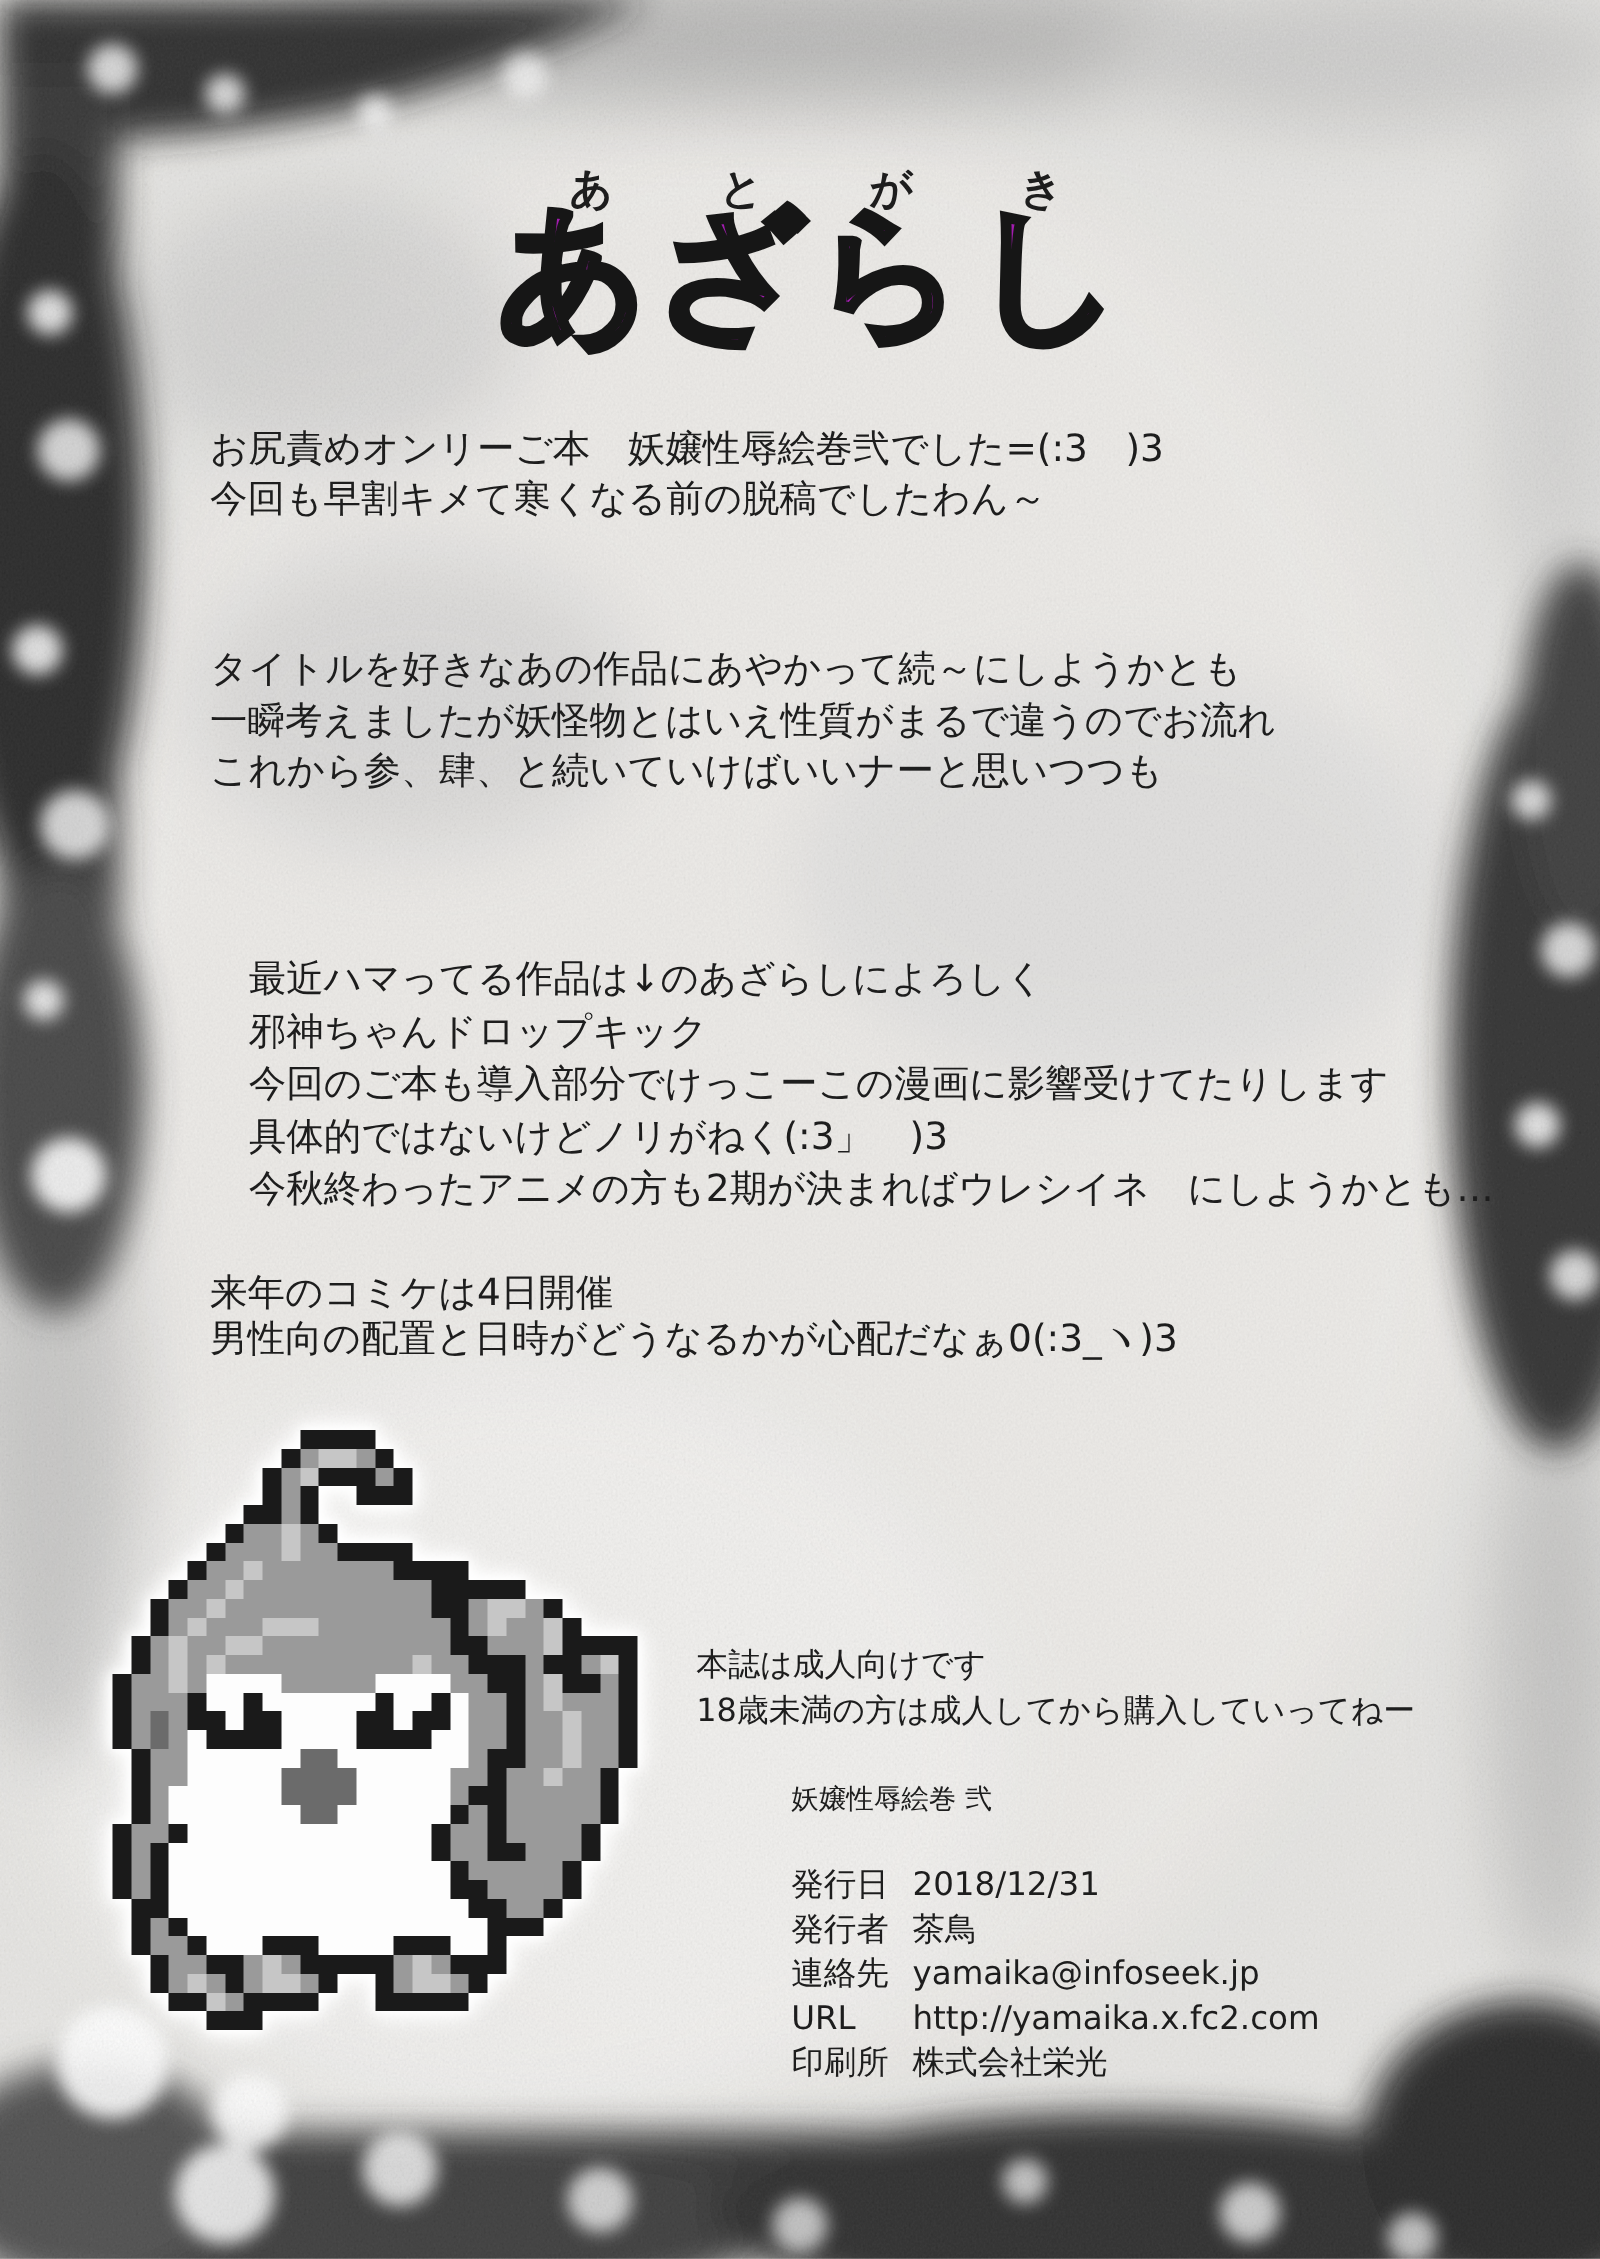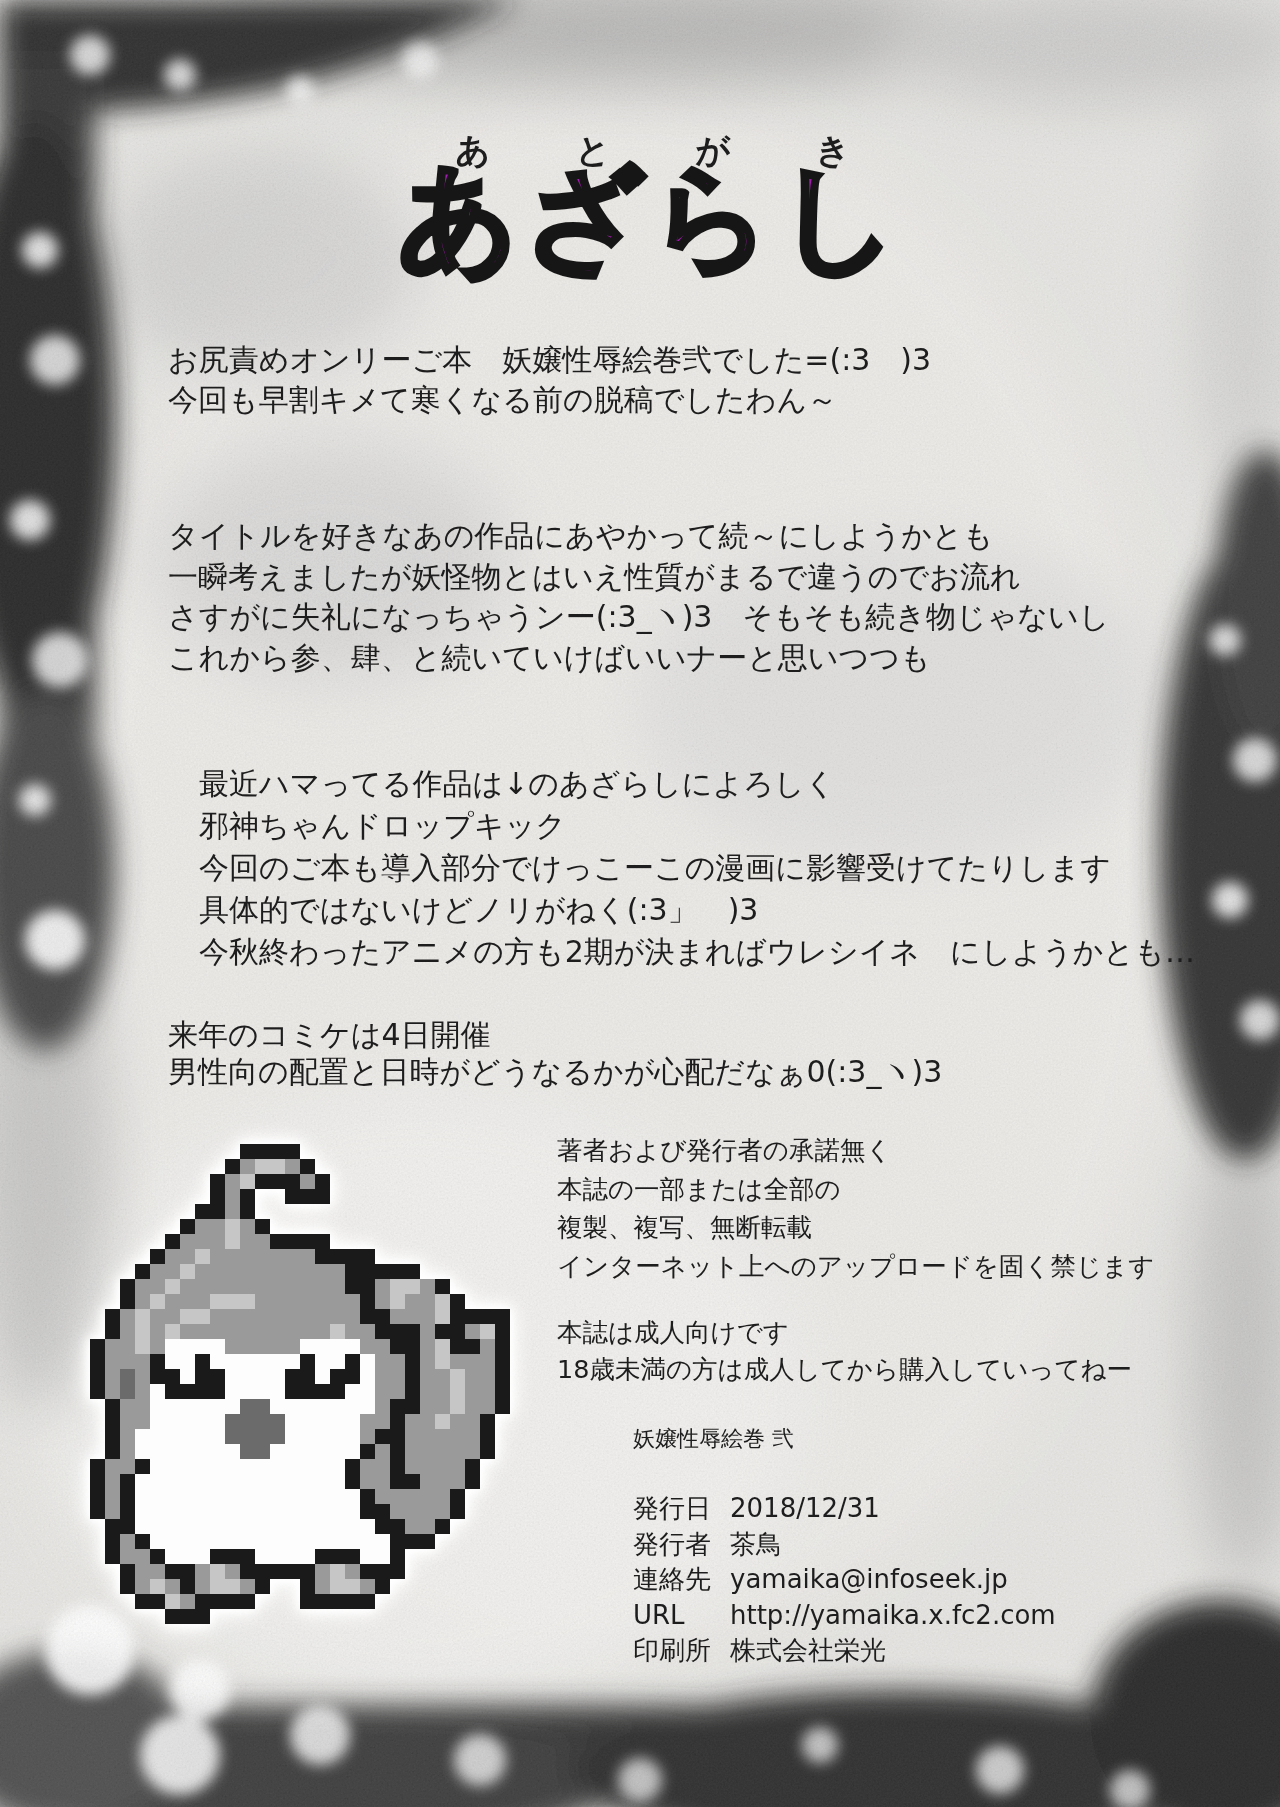--- a/index.html
+++ b/index.html
@@ -110,25 +110,24 @@
 
     <rect width="1280" height="1807" filter="url(#grain)" opacity="0.16" style="mix-blend-mode:multiply"></rect>
     <rect width="1280" height="1807" filter="url(#grain)" opacity="0.12" style="mix-blend-mode:screen"></rect>
   </svg>
 
   <div class="layer furigana"><span>あ</span><span>と</span><span>が</span><span>き</span></div>
 
   <div class="layer title">あざらし</div>
 
   <div class="layer para p1"><div class="tline">お尻責めオンリーご本　妖嬢性辱絵巻弐でした=(:3　)3</div><div class="tline">今回も早割キメて寒くなる前の脱稿でしたわん～</div></div>
-  <div class="layer para p2"><div class="tline">タイトルを好きなあの作品にあやかって続～にしようかとも</div><div class="tline">一瞬考えましたが妖怪物とはいえ性質がまるで違うのでお流れ</div><div class="tline">さすがに失礼になっちゃうンー(:3_ヽ)3　そもそも続き物じゃないし</div><div class="tline">これから参、肆、と続いていけばいいナーと思いつつも</div></div>
+  <div class="layer para p2"><div class="tline">タイトルを好きなあの作品にあやかって続～にしようかとも</div><div class="tline">一瞬考えましたが妖怪物とはいえ性質がまるで違うのでお流れ</div><div class="tline">これから参、肆、と続いていけばいいナーと思いつつも</div></div>
   <div class="layer para p3"><div class="tline">最近ハマってる作品は↓のあざらしによろしく</div><div class="tline">邪神ちゃんドロップキック</div><div class="tline">今回のご本も導入部分でけっこーこの漫画に影響受けてたりします</div><div class="tline">具体的ではないけどノリがねく(:3」　)3</div><div class="tline">今秋終わったアニメの方も2期が決まればウレシイネ　にしようかとも…</div></div>
   <div class="layer para p4"><div class="tline">来年のコミケは4日開催</div><div class="tline">男性向の配置と日時がどうなるかが心配だなぁ0(:3_ヽ)3</div></div>
 
-  <div class="layer notice copyright"><div class="tline">著者および発行者の承諾無く</div><div class="tline">本誌の一部または全部の</div><div class="tline">複製、複写、無断転載</div><div class="tline">インターネット上へのアップロードを固く禁じます</div></div>
   <div class="layer notice adult"><div class="tline">本誌は成人向けです</div><div class="tline">18歳未満の方は成人してから購入していってねー</div></div>
 
   <div class="layer colophon-title">妖嬢性辱絵巻 弐</div>
   <div class="layer colophon" id="colophon"><div class="crow"><span class="clabel">発行日</span><span class="cvalue">2018/12/31</span></div><div class="crow"><span class="clabel">発行者</span><span class="cvalue">茶鳥</span></div><div class="crow"><span class="clabel">連絡先</span><span class="cvalue">yamaika@infoseek.jp</span></div><div class="crow"><span class="clabel">URL</span><span class="cvalue">http://yamaika.x.fc2.com</span></div><div class="crow"><span class="clabel">印刷所</span><span class="cvalue">株式会社栄光</span></div></div>
 
   <div class="pixelart">
     <svg id="pa" width="420" height="480" viewBox="0 0 420 480" xmlns="http://www.w3.org/2000/svg" shape-rendering="crispEdges">
         <rect x="150" y="0" width="15" height="15" fill="#1a1a1a"></rect>
         <rect x="165" y="0" width="15" height="15" fill="#1a1a1a"></rect>
         <rect x="180" y="0" width="15" height="15" fill="#1a1a1a"></rect>

